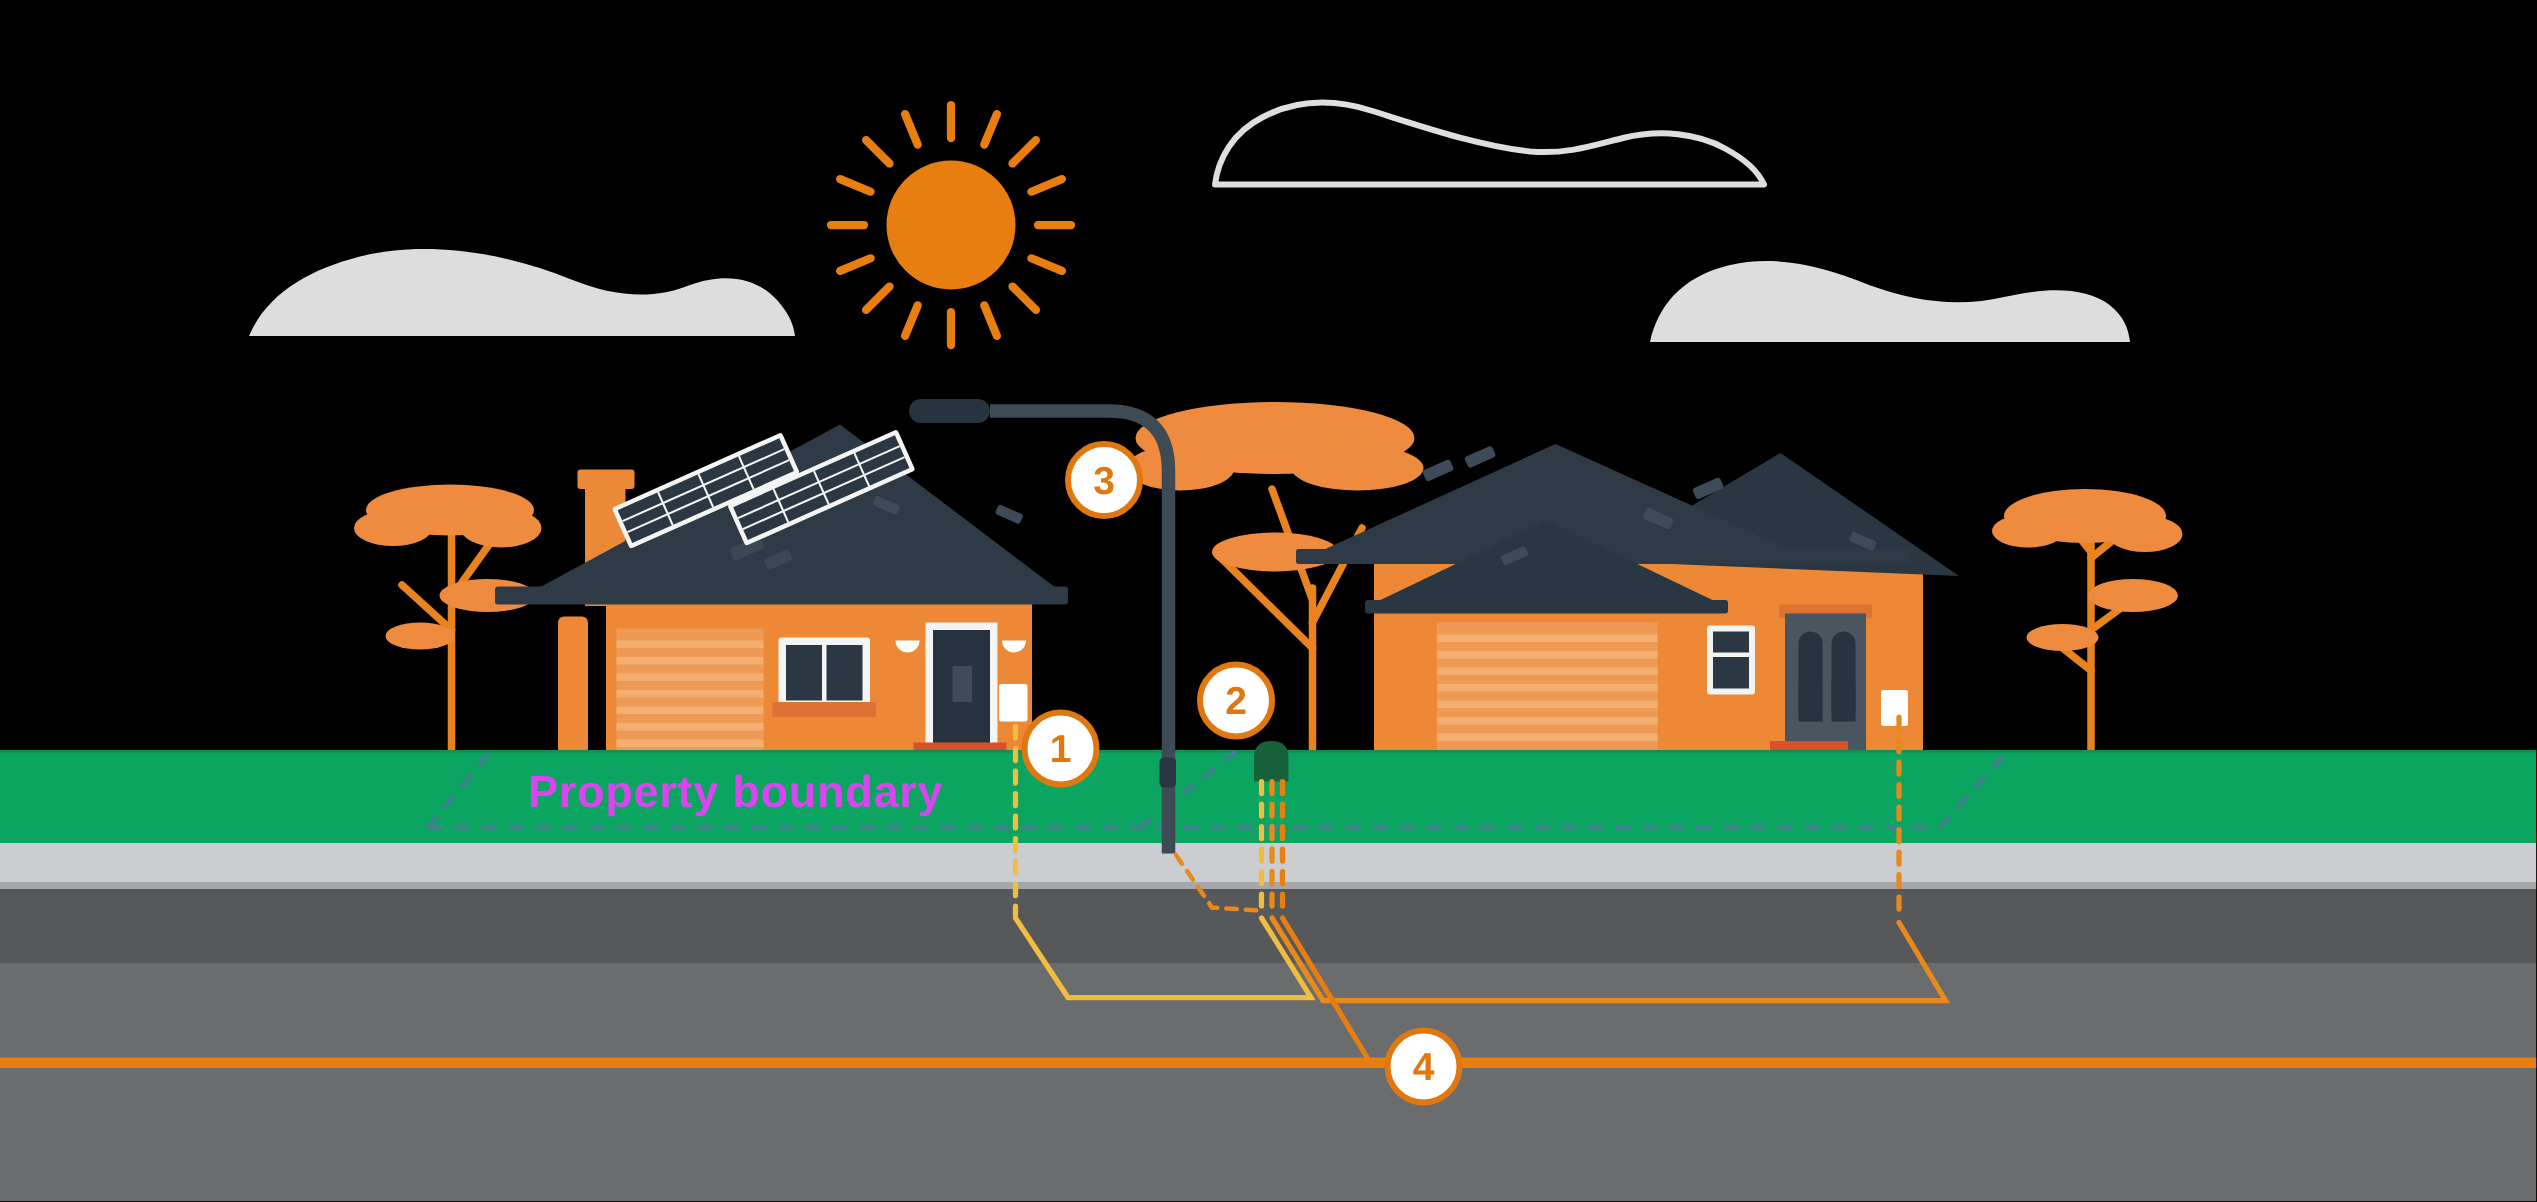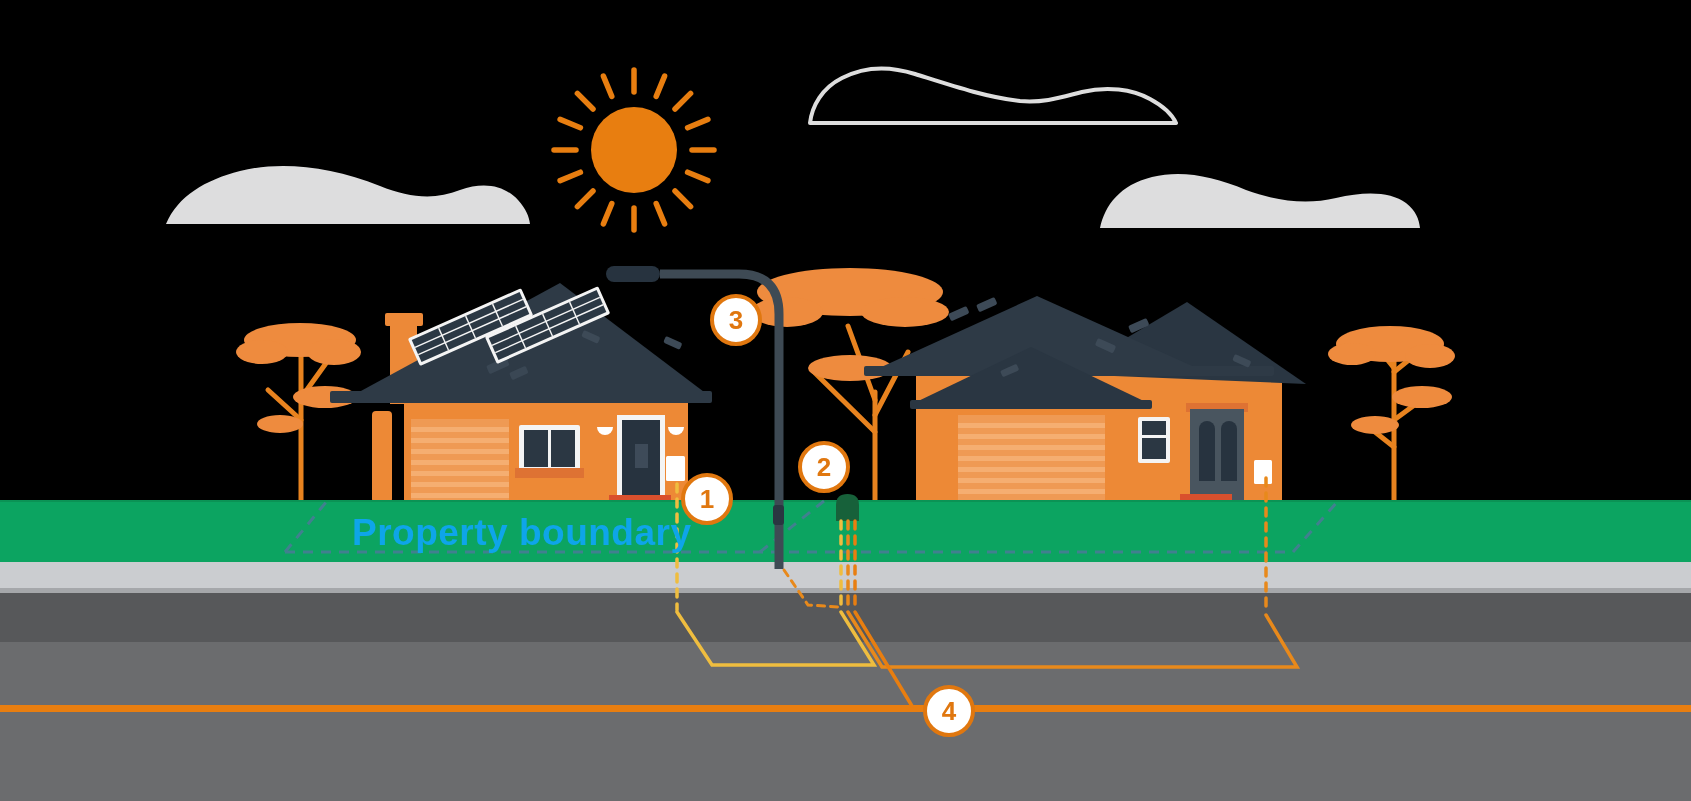--- a/index.html
+++ b/index.html
@@ -1,20 +1,20 @@
 <!DOCTYPE html>
 <html><head>
 <meta charset="utf-8">
 <style>
   html,body{margin:0;padding:0;background:#000;}
   .stage{position:relative;width:1691px;height:801px;background:#000000;overflow:hidden;
          font-family:"Liberation Sans",sans-serif;}
   .scene-svg{position:absolute;left:0;top:0;}
   .boundary-label{position:absolute;left:352px;top:512px;width:300px;
-         font-size:37px;font-weight:700;letter-spacing:0.5px;color:#0ea5e9;white-space:nowrap;}
+         font-size:30px;font-weight:700;letter-spacing:0.5px;color:#d946ef;white-space:nowrap;}
   .callout{position:absolute;width:44px;height:44px;border-radius:50%;
          background:#FFFFFF;border:4px solid #E0770F;color:#E0770F;
          font-size:26px;font-weight:700;display:flex;align-items:center;justify-content:center;
          box-sizing:content-box;line-height:1;}
   .c1{left:681px;top:473px;}
   .c2{left:798px;top:441px;}
   .c3{left:710px;top:294px;}
   .c4{left:923px;top:685px;}
 </style>
 </head>

